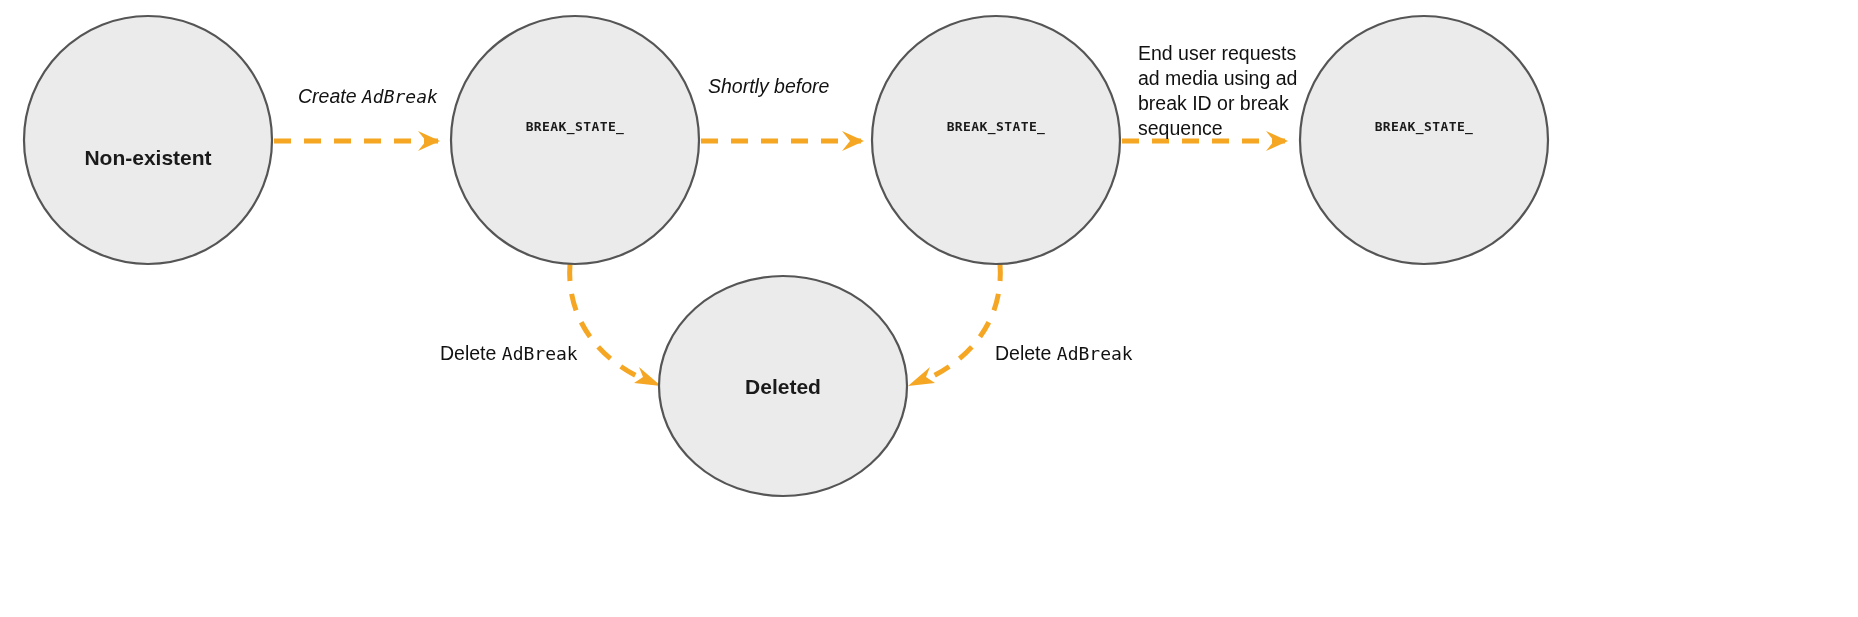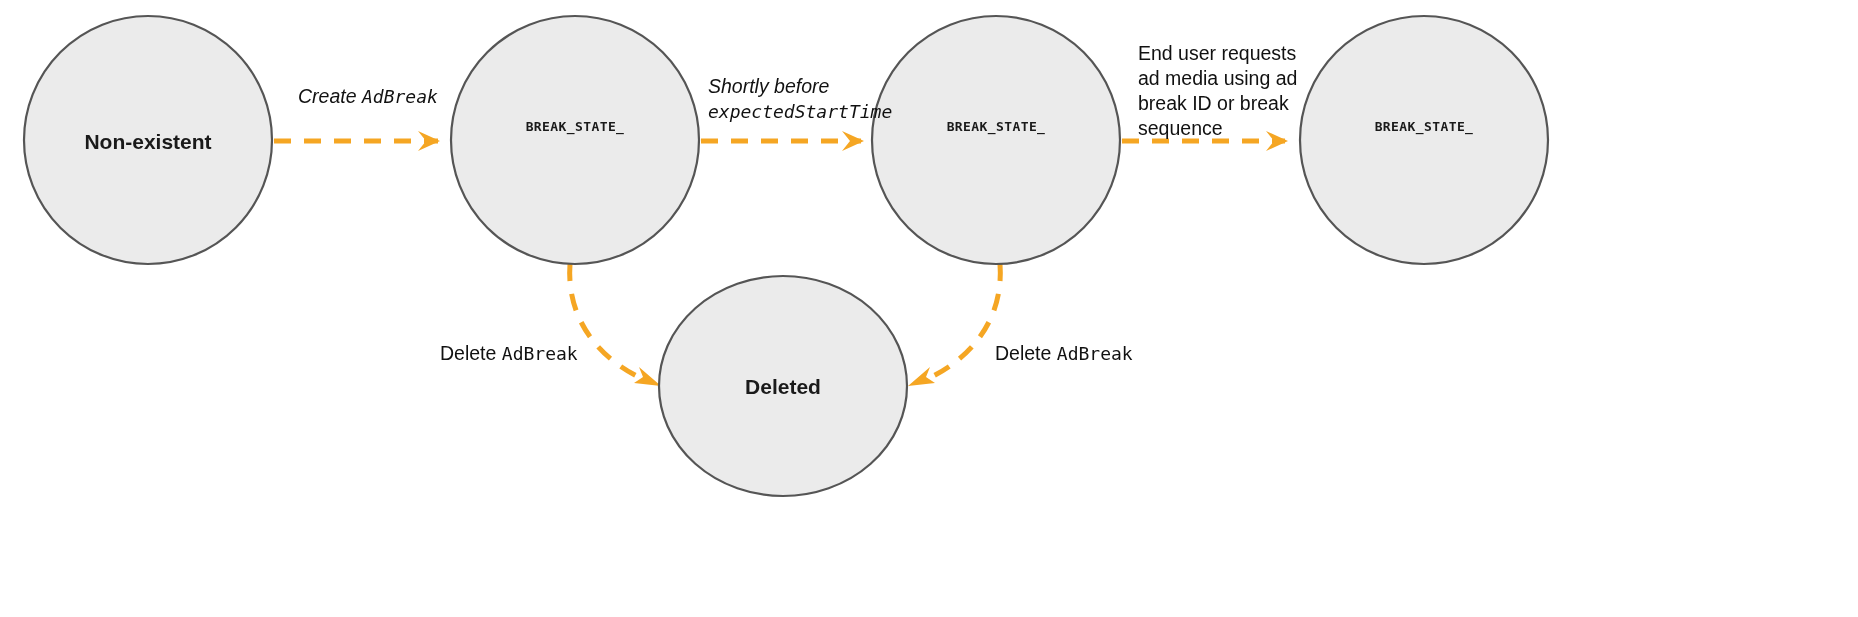--- a/index.html
+++ b/index.html
@@ -100,21 +100,21 @@
       <polygon class="arrow-head" points="908,386 935,383 926,377 930,367"></polygon>
     </g>
 
     <ellipse class="node-ellipse" cx="148" cy="140" rx="124" ry="124"></ellipse>
     <ellipse class="node-ellipse" cx="575" cy="140" rx="124" ry="124"></ellipse>
     <ellipse class="node-ellipse" cx="996" cy="140" rx="124" ry="124"></ellipse>
     <ellipse class="node-ellipse" cx="1424" cy="140" rx="124" ry="124"></ellipse>
     <ellipse class="node-ellipse" cx="783" cy="386" rx="124" ry="110"></ellipse>
   </svg>
 
-  <div class="node-text-box plain" style="left:48px; top:128px; width:200px;">
+  <div class="node-text-box plain" style="left:48px; top:144px; width:200px;">
     <div>Non-existent</div>
   </div>
 
   <div class="node-text-box" style="left:455px; top:113px; width:240px;">
     <div>BREAK_STATE_</div>
   </div>
 
   <div class="node-text-box" style="left:876px; top:113px; width:240px;">
     <div>BREAK_STATE_</div>
   </div>
@@ -126,21 +126,20 @@
   <div class="node-text-box plain" style="left:683px; top:373px; width:200px;">
     <div>Deleted</div>
   </div>
 
   <div class="edge-label-box" style="left:298px; top:84px;font-style:italic;">
     <div><span>Create </span><span class="mono">AdBreak</span></div>
   </div>
 
   <div class="edge-label-box" style="left:708px; top:74px;font-style:italic;">
     <div><span>Shortly before</span></div>
-    <div><span class="mono">expectedStartTime</span></div>
   </div>
 
   <div class="edge-label-box" style="left:1138px; top:41px;">
     <div><span>End user requests</span></div>
     <div><span>ad media using ad</span></div>
     <div><span>break ID or break</span></div>
     <div><span>sequence</span></div>
   </div>
 
   <div class="edge-label-box" style="left:440px; top:341px;">

